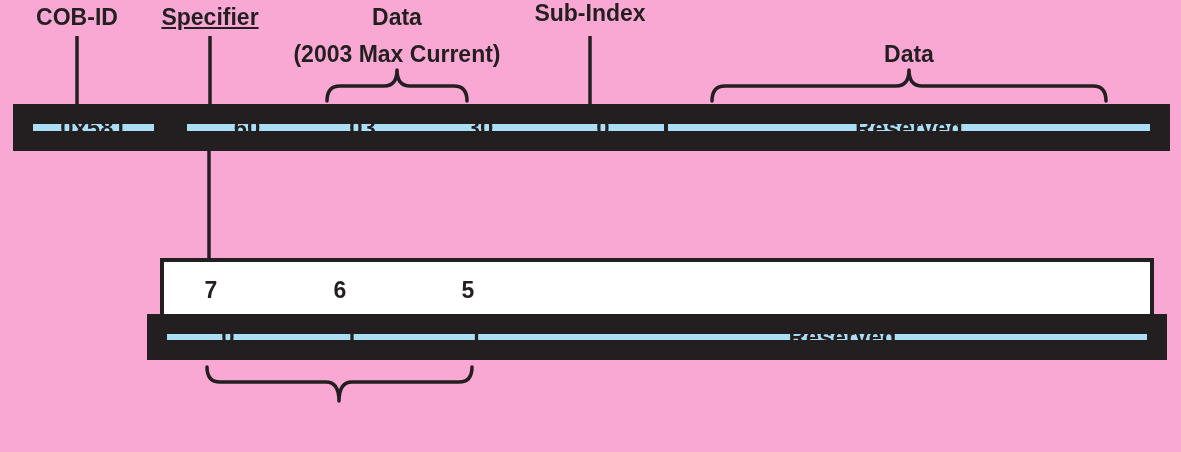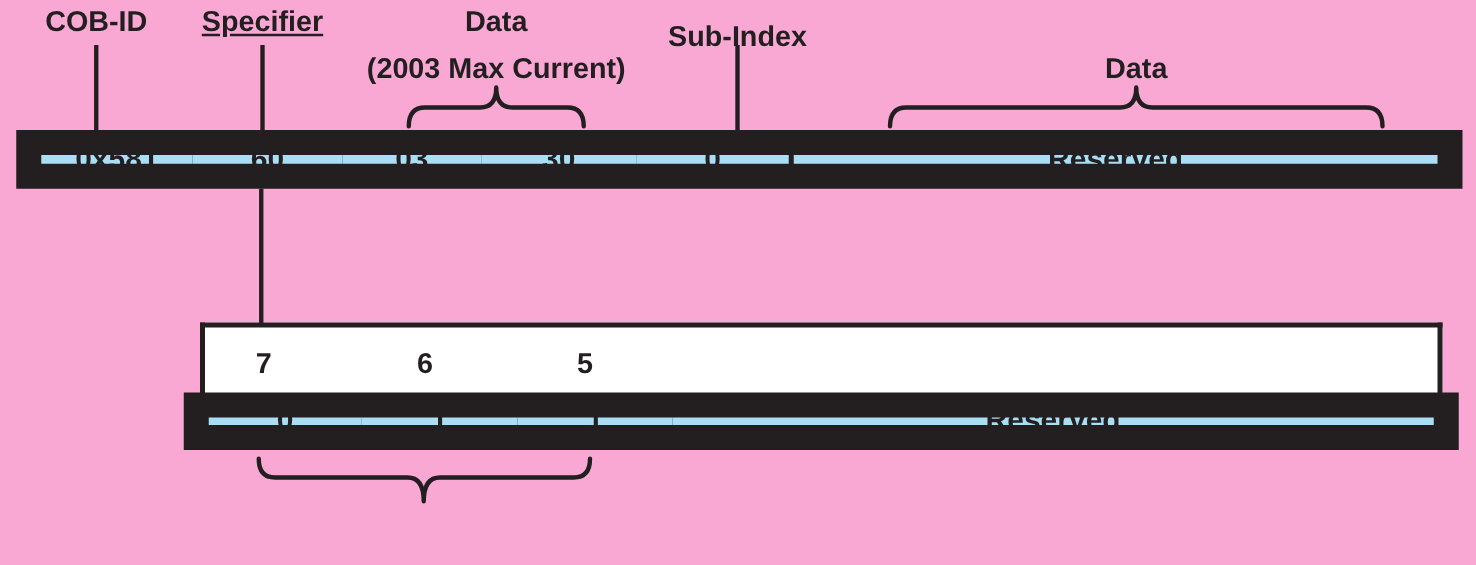--- a/index.html
+++ b/index.html
@@ -37,38 +37,38 @@
     font-weight:bold;font-size:25px;color:#231F20;}
 </style>
 </head>
 <body>
 
 <div class="canvas">
 
   <div class="lbl" style="left:17px;top:4px;width:120px;">COB-ID</div>
   <div class="lbl" style="left:150px;top:4px;width:120px;text-decoration:underline;">Specifier</div>
   <div class="lbl" style="left:337px;top:4px;width:120px;">Data</div>
-  <div class="lbl" style="left:520px;top:16px;width:140px;">Sub-Index</div>
+  <div class="lbl" style="left:520px;top:0;width:140px;">Sub-Index</div>
 
   <div class="lbl" style="left:267px;top:41px;width:260px;">(2003 Max Current)</div>
   <div class="lbl" style="left:849px;top:41px;width:120px;">Data</div>
 
   <svg class="overlay" viewBox="0 0 1181 452">
     <path class="pointer" d="M77,36 V104"></path>
     <path class="pointer" d="M210,36 V104"></path>
     <path class="pointer" d="M590,36 V104"></path>
     <path class="pointer" d="M209,151 V260"></path>
     <path class="brace" d="M327,101 Q327,86 340,86 L384,86 Q397,86 397,70 Q397,86 410,86 L454,86 Q467,86 467,101"></path>
     <path class="brace" d="M712,101 Q712,86 725,86 L896,86 Q909,86 909,70 Q909,86 922,86 L1093,86 Q1106,86 1106,101"></path>
     <path class="brace" d="M207,367 Q207,382 220,382 L326,382 Q339,382 339,401 Q339,382 352,382 L459,382 Q472,382 472,367"></path>
   </svg>
 
   <div class="bar top-bar">
     <div class="cell" style="width:121px;">0x581</div>
-    <div class="cell" style="width:120px;">60</div>
+    <div class="cell" style="width:120px;margin-left:33px;">60</div>
     <div class="cell" style="width:111px;">03</div>
     <div class="cell" style="width:124px;">30</div>
     <div class="cell" style="width:122px;margin-right:4px;">0</div>
     <div class="cell" style="flex:1;">Reserved</div>
   </div>
 
   <div class="expand-box"></div>
 
   <div class="bit-num" style="left:151px;">7</div>
   <div class="bit-num" style="left:280px;">6</div>

